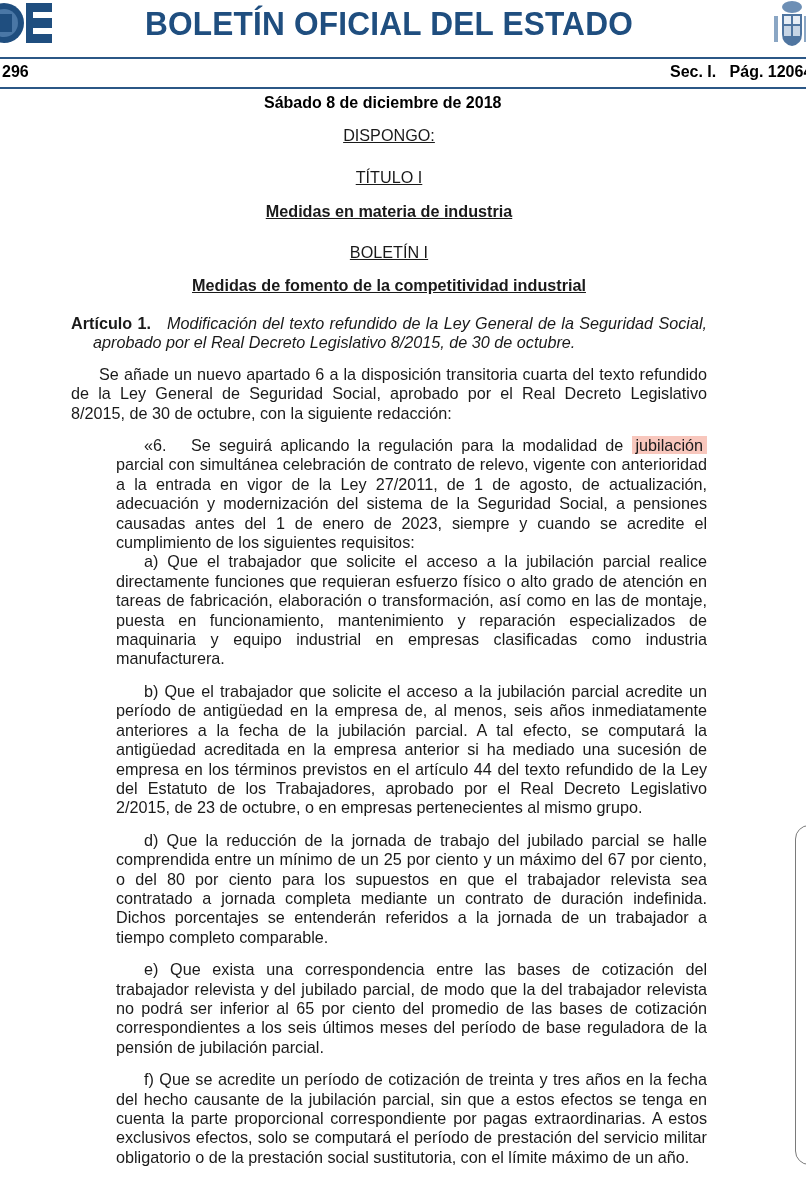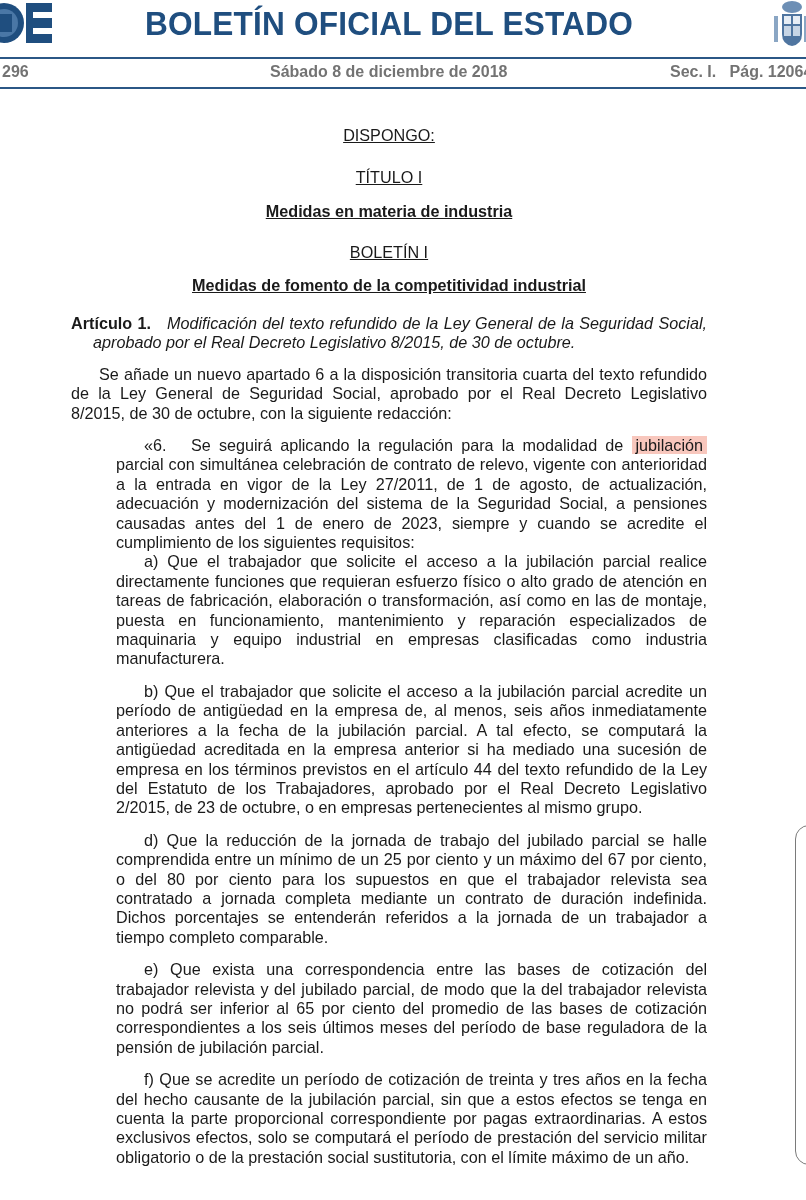--- a/index.html
+++ b/index.html
@@ -14,23 +14,23 @@
   .logo-right { position: absolute; left: 770px; top: 0px; width: 40px; height: 48px; }
   .masthead {
     position: absolute; left: 145px; top: 4px;
     font-size: 34px; font-weight: bold; color: #1f4e7f; letter-spacing: 0.2px;
     white-space: nowrap;
     transform: scaleX(0.93); transform-origin: left top;
   }
   .hline { position: absolute; left: 0; width: 806px; height: 2px; background: #2b5786; }
   .hline.top { top: 57px; }
   .hline.bot { top: 87px; }
-  .meta { position: absolute; top: 63px; font-size: 16px; font-weight: bold; color: #737373; white-space: nowrap; }
+  .meta { position: absolute; top: 63px; font-size: 16px; font-weight: bold; color: #000000; white-space: nowrap; }
   .meta.num { left: 2px; }
-  .meta.date { left: 270px; }
+  .meta.date { left: 264px; margin-top: 31px; }
   .meta.sec { left: 670px; }
 
   .content { position: absolute; left: 71px; top: 118px; width: 636px; font-size: 16.2px; line-height: 19.4px; }
   .center { text-align: center; text-decoration: underline; }
   .t-dispongo { position: absolute; top: 8px; left: 0; width: 636px; }
   .t-titulo { position: absolute; top: 50px; left: 0; width: 636px; }
   .t-medidas1 { position: absolute; top: 84px; left: 0; width: 636px; font-weight: bold; }
   .t-capitulo { position: absolute; top: 125px; left: 0; width: 636px; }
   .t-medidas2 { position: absolute; top: 158px; left: 0; width: 636px; font-weight: bold; }
   .art { position: absolute; top: 196px; left: 0; width: 636px; text-align: justify; padding-left: 22px; text-indent: -22px; box-sizing: border-box; }

